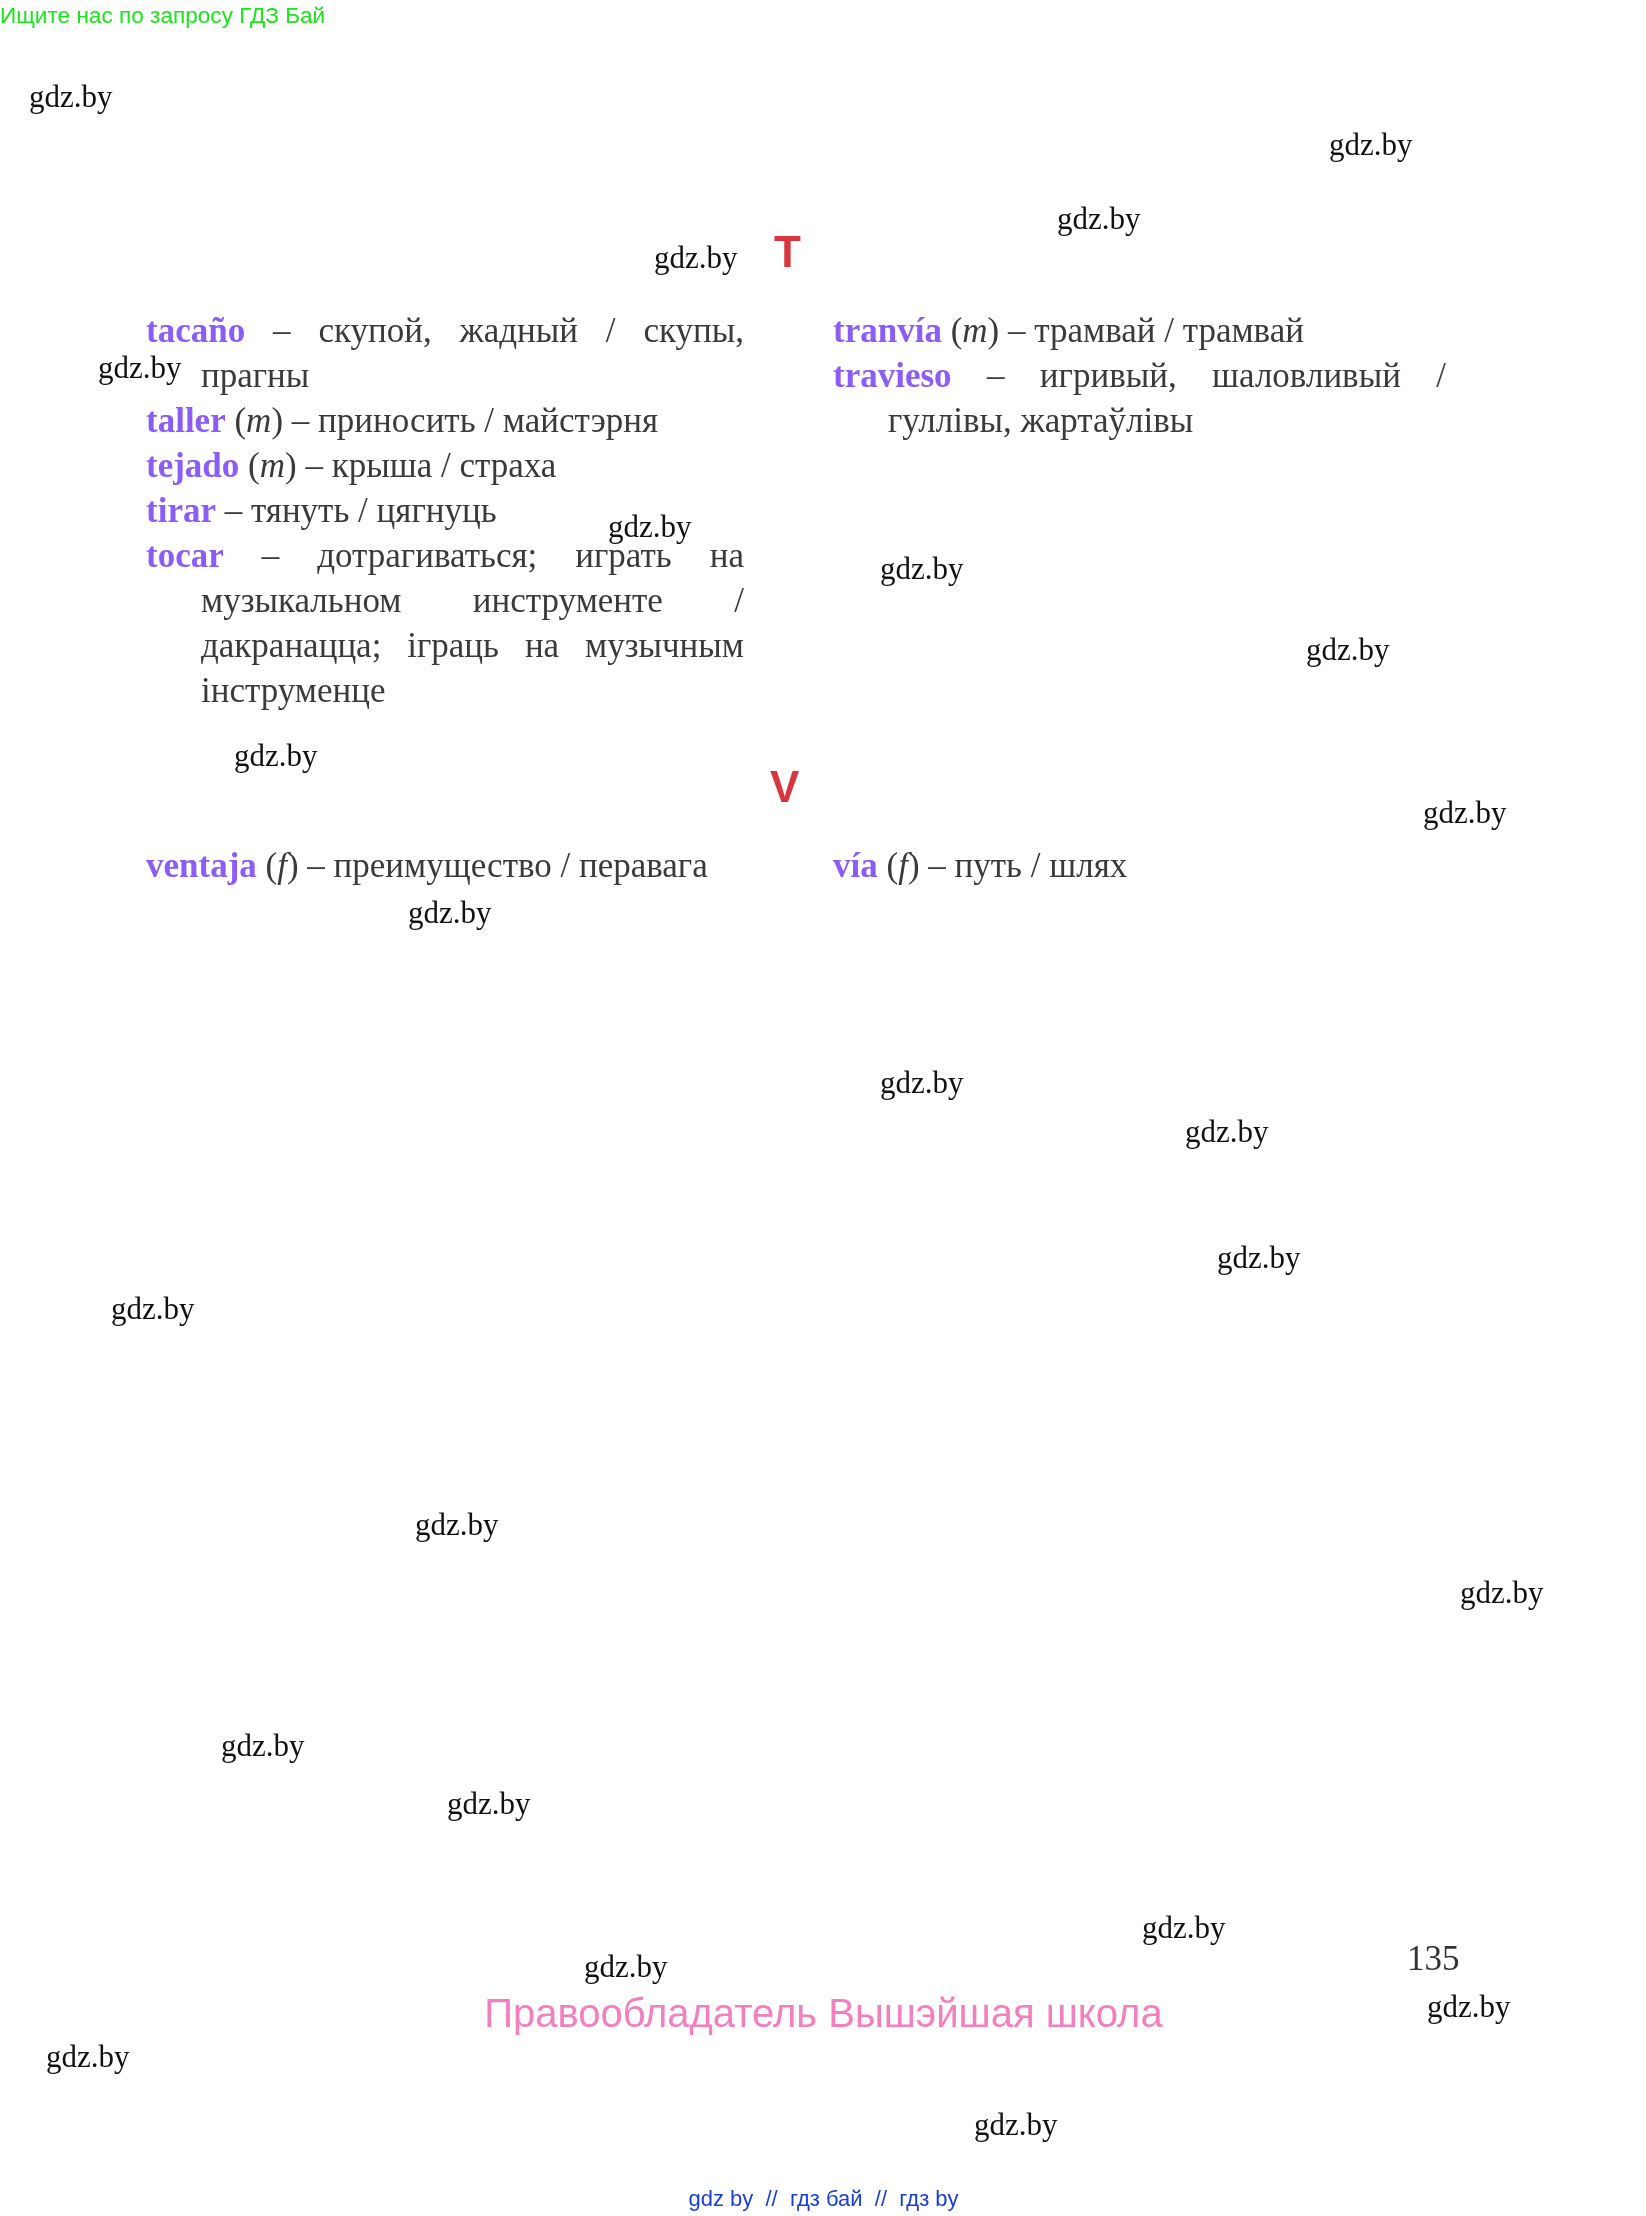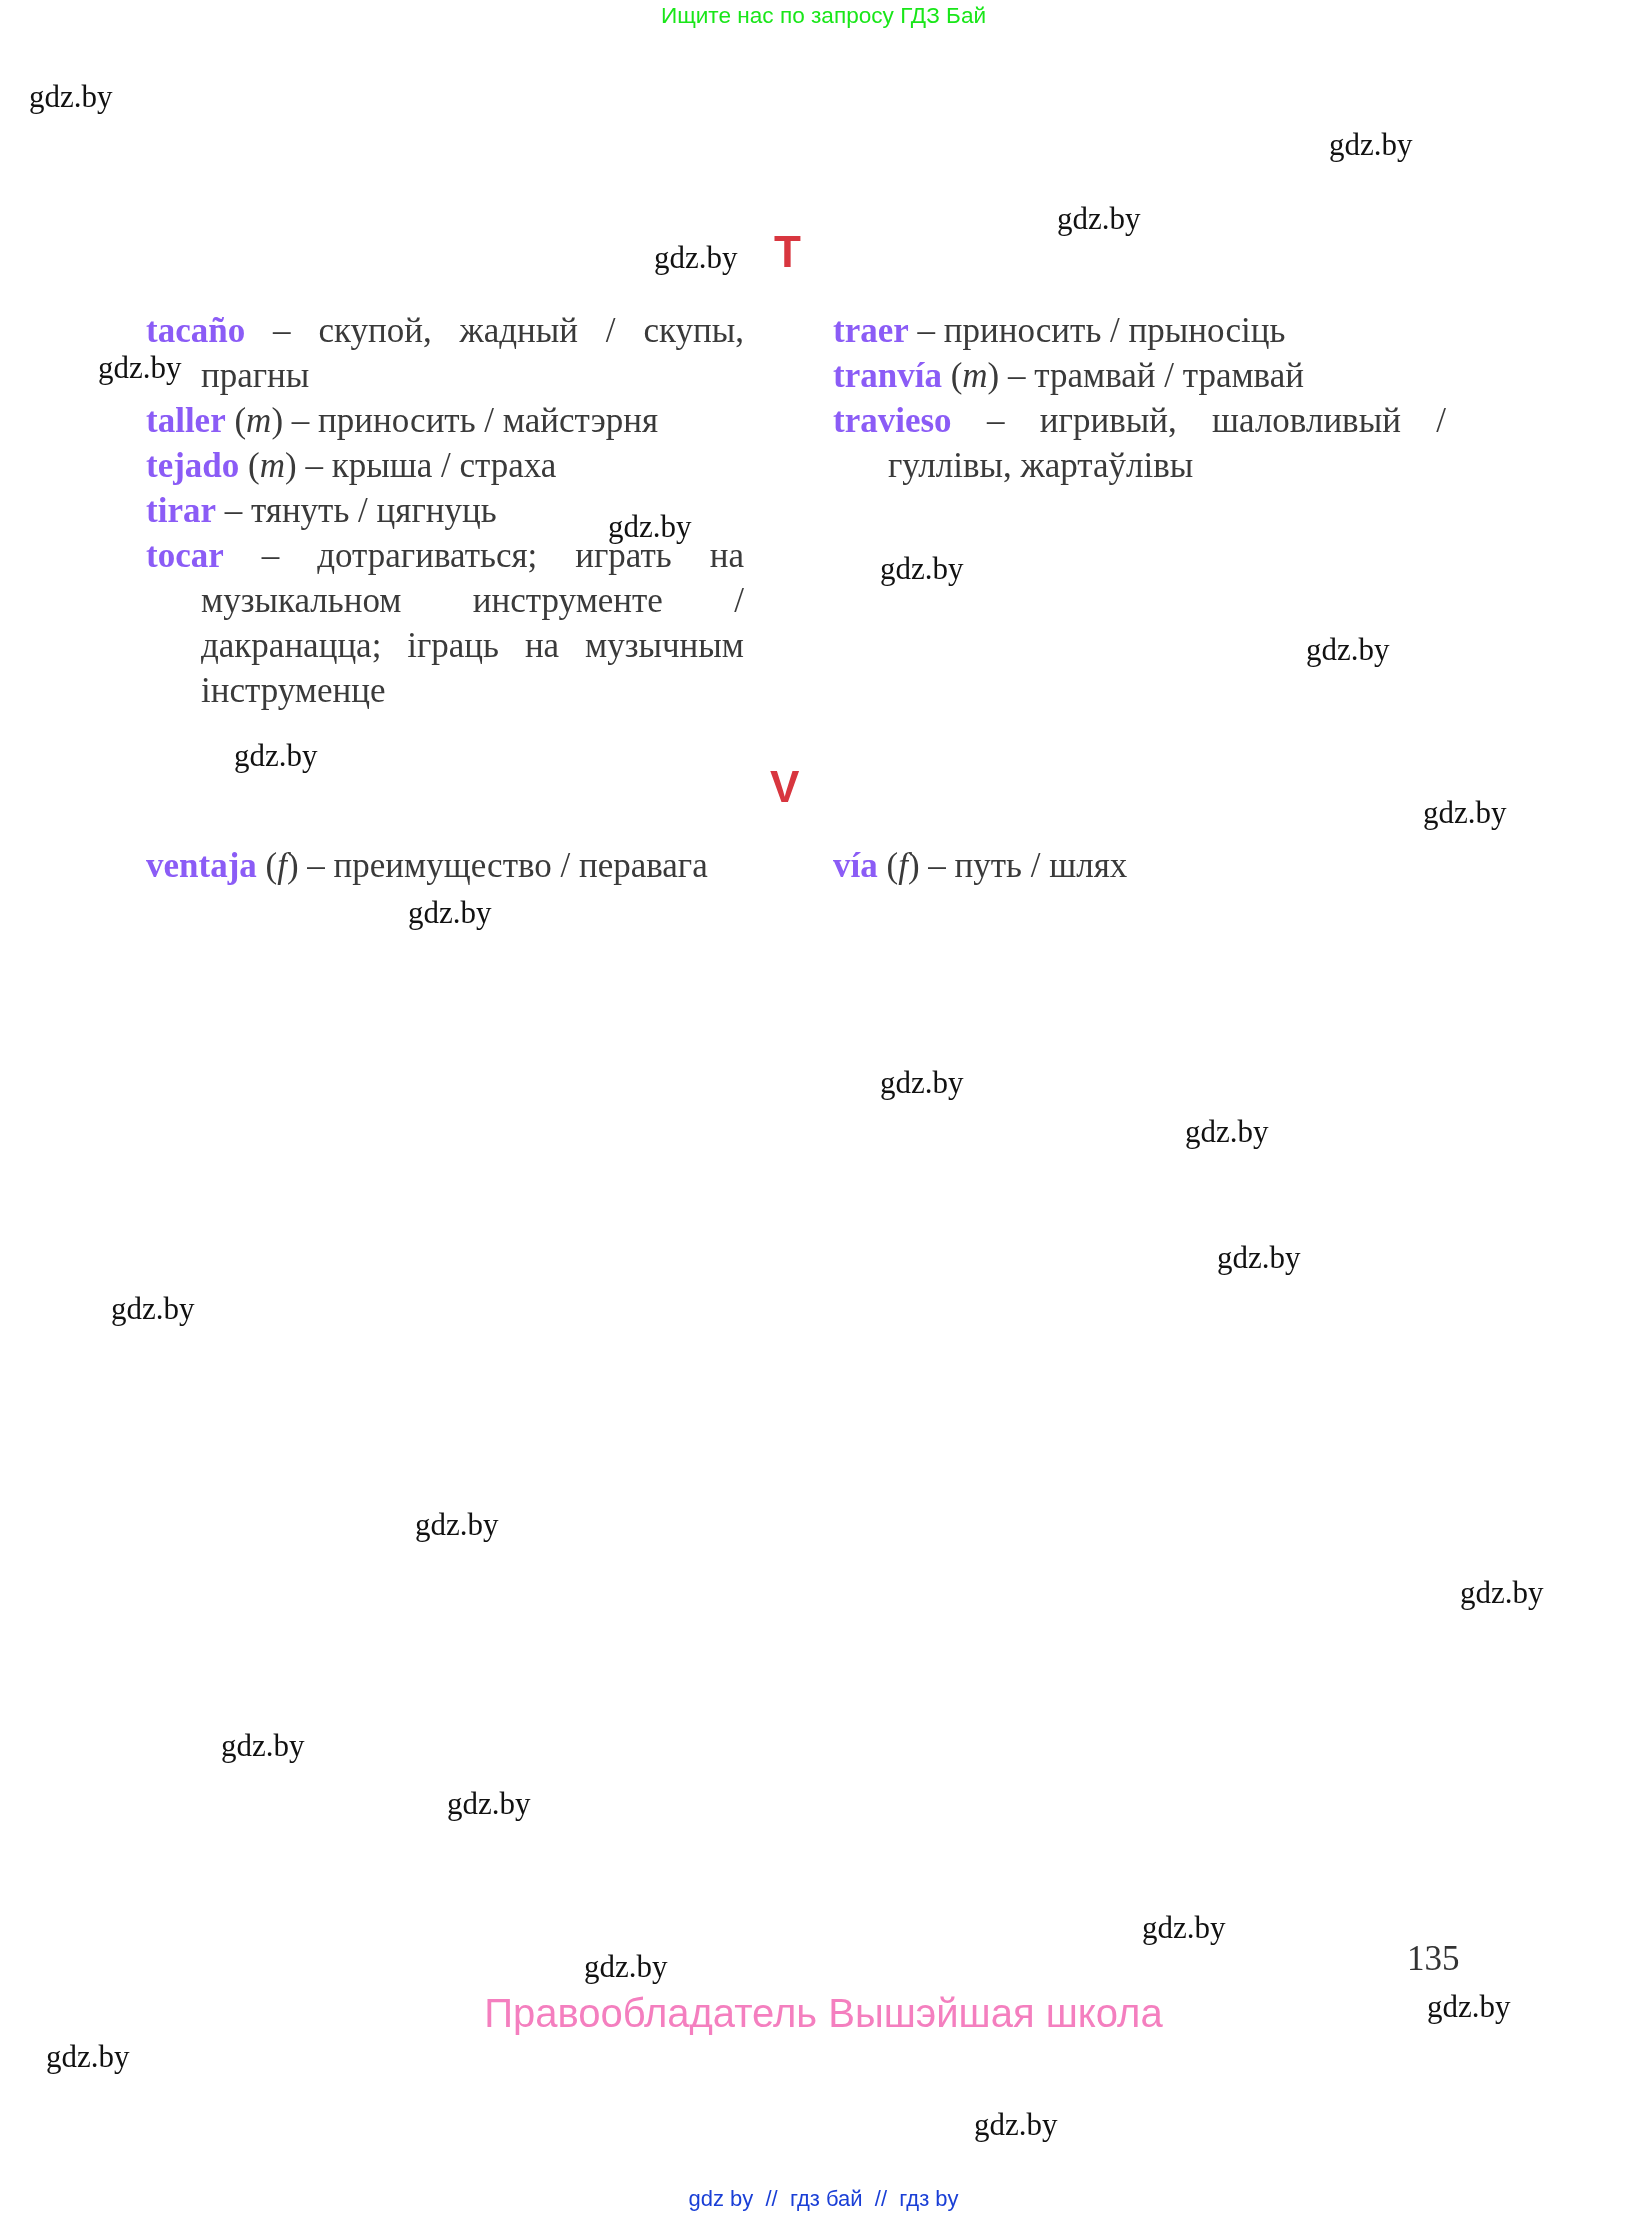--- a/index.html
+++ b/index.html
@@ -1,17 +1,17 @@
 <!DOCTYPE html>
 <html style="font-size:13px"><head>
   <meta charset="utf-8">
   <style>
     html, body { margin: 0; padding: 0; background: #ffffff; }
     body { width: 1647px; height: 2216px; position: relative; overflow: hidden; font-family: "Liberation Sans", sans-serif; }
-    .top-banner { position: absolute; top: 3.2px; left: 0; width: 1647px; text-align: center; color: #19e619; font-family: "Liberation Sans", sans-serif; font-size: 22.6px; }
+    .top-banner { position: absolute; top: 3.2px; left: 0; width: 1647px; color: #19e619; font-family: "Liberation Sans", sans-serif; font-size: 22.6px; }
     .wm { position: absolute; font-family: Liberation Serif, serif; font-size: 31px; color: #111; white-space: nowrap; }
     .letter { position: absolute; font-family: "Liberation Sans", sans-serif; font-weight: bold; color: #d8363f; font-size: 44px; }
     .col { position: absolute; font-family: "Liberation Serif", "DejaVu Serif", serif; font-size: 35px; color: #3a3a3a; line-height: 45px; }
     .entry { margin: 0; padding-left: 55px; text-indent: -55px; text-align: justify; }
     .hw { font-weight: bold; color: #8b5cf6; }
     .gram { font-style: italic; }
     .page-num { position: absolute; font-family: "Liberation Serif", serif; font-size: 35px; color: #333; }
     .rights { position: absolute; left: 0; width: 1647px; text-align: center; color: #f47fbf; font-family: "Liberation Sans", sans-serif; font-size: 40px; }
     .footer-links { position: absolute; left: 0; width: 1647px; text-align: center; color: #1a3fd6; font-family: "Liberation Sans", sans-serif; font-size: 22px; }
   </style>
@@ -49,21 +49,20 @@
 
 <div class="col" style="left:146px; top:308px; width:598px;">
   <p class="entry"><span class="hw">tacaño</span><span> – скупой, жадный / скупы, прагны</span></p>
   <p class="entry"><span class="hw">taller</span> (<span class="gram">m</span>)<span> – приносить / майстэрня</span></p>
   <p class="entry"><span class="hw">tejado</span> (<span class="gram">m</span>)<span> – крыша / страха</span></p>
   <p class="entry"><span class="hw">tirar</span><span> – тянуть / цягнуць</span></p>
   <p class="entry"><span class="hw">tocar</span><span> – дотрагиваться; играть на музыкальном инструменте / дакранацца; іграць на музычным інструменце</span></p>
 </div>
 
 <div class="col" style="left:833px; top:308px; width:613px;">
-  <p class="entry"><span class="hw">traer</span><span> – приносить / прыносіць</span></p>
   <p class="entry"><span class="hw">tranvía</span> (<span class="gram">m</span>)<span> – трамвай / трамвай</span></p>
   <p class="entry"><span class="hw">travieso</span><span> – игривый, шаловливый / гуллівы, жартаўлівы</span></p>
 </div>
 
 <div class="letter" style="left:770px; top:762px;">V</div>
 
 <div class="col" style="left:146px; top:843px; width:598px;">
   <p class="entry"><span class="hw">ventaja</span> (<span class="gram">f</span>)<span> – преимущество / перавага</span></p>
 </div>
 

